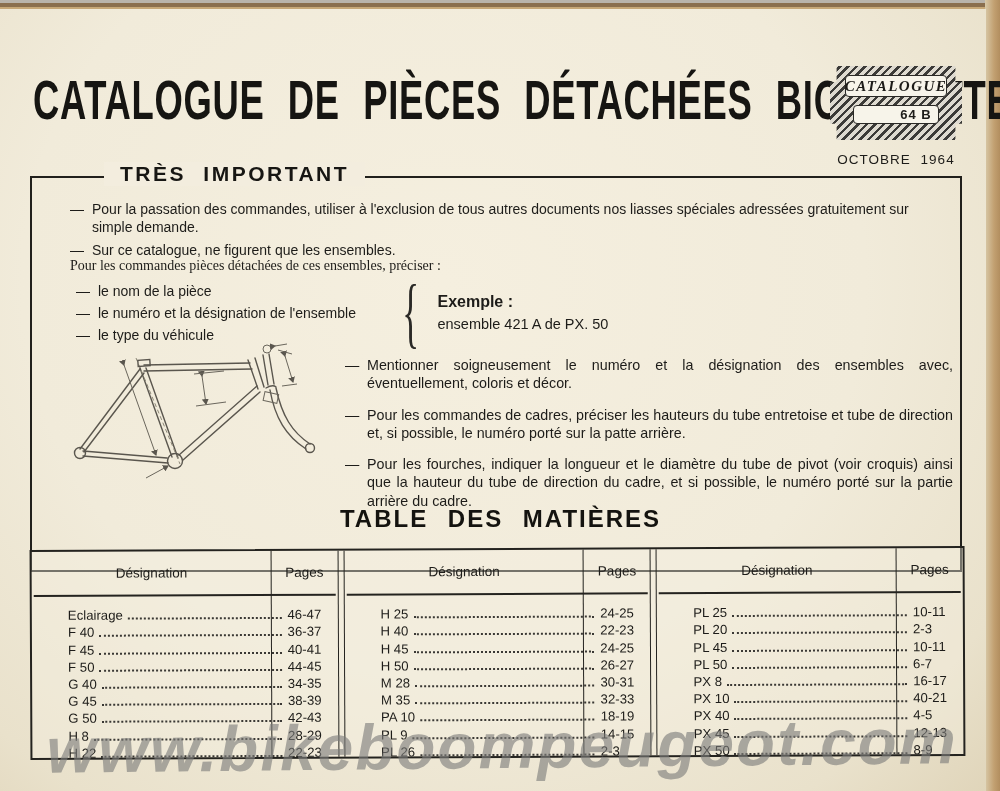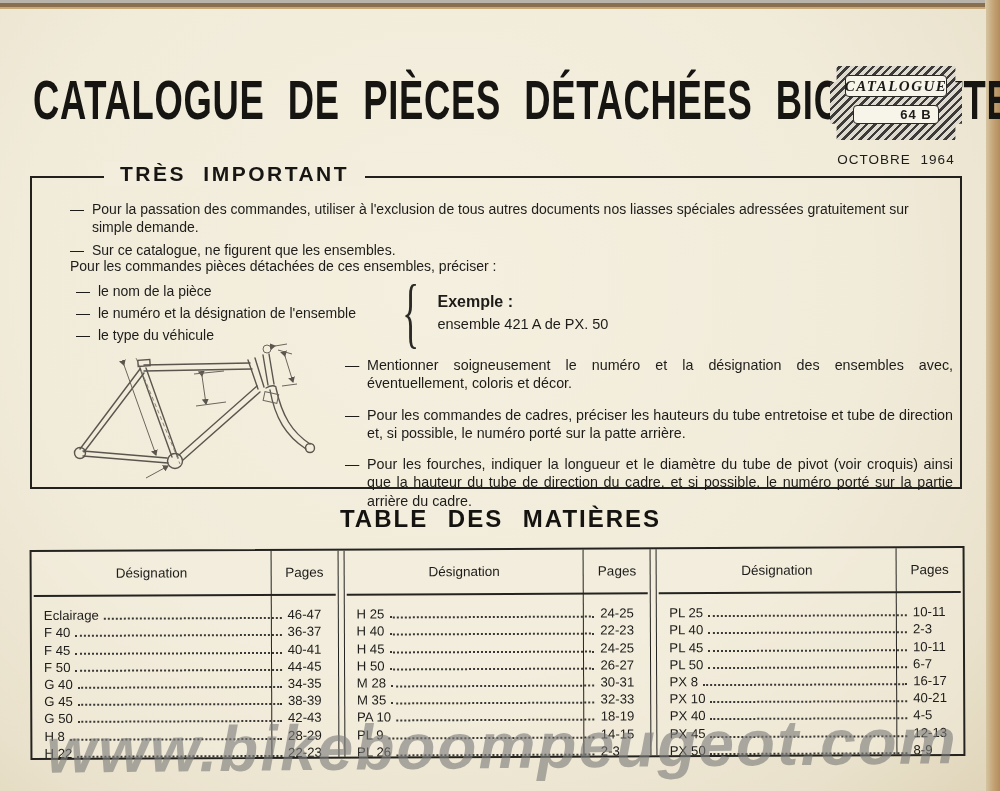--- a/index.html
+++ b/index.html
@@ -42,32 +42,32 @@
     font-size:15px; letter-spacing:1.5px; }
   .badge-box.bottom { margin-top:8px; width:86px; height:19px;
     font-weight:bold; font-size:13px; letter-spacing:1px;padding-left:40px; }
   .issue-date {
     position:absolute; left:830px; top:143px; width:132px; text-align:center;
     font-weight:normal; font-size:13.5px; letter-spacing:1px; word-spacing:5px;
   }
 
   
   .important-box {
-    position:absolute; left:30px; top:167px; width:932px; height:313px;
+    position:absolute; left:30px; top:167px; width:932px; height:396px;
     border:2.5px solid #21201c;
   }
   .important-heading {
     position:absolute; left:72px; top:-16px; padding:0 16px;
     background:#f3edde; font-weight:bold; font-size:21px;
     letter-spacing:2.5px; word-spacing:9px; color:#171613;
   }
   .bullets { position:absolute; left:38px; top:22px; width:878px; }
   .dash-item { display:flex; margin-bottom:5px; font-size:14px; line-height:1.3; }
   .dash { width:22px; flex:none; }
-  .orders-intro { position:absolute; left:38px; top:80px; font-size:14px; }
+  .orders-intro { position:absolute; left:38px; top:80px; font-size:14px;font-family:Liberation Serif, serif; }
   .order-items { position:absolute; left:44px; top:104px; width:360px; }
   .order-items .dash-item { margin-bottom:4px; }
   .example-group { position:absolute; left:360px; top:90px; display:flex; align-items:center; }
   .brace { font-size:78px; font-weight:300; color:#2a2926;
     transform:scaleX(0.45); transform-origin:center; font-family:"Liberation Serif",serif; }
   .example-text { margin-left:8px; font-size:14.5px; line-height:1.35; }
   .example-label { font-weight:bold; font-size:16px; margin-bottom:2px; }
 
   .frame-diagram { position:absolute; left:22px; top:160px; width:310px; height:150px; }
   .notes { position:absolute; left:313px; top:178px; width:608px; }
@@ -87,21 +87,21 @@
   .vsep { width:7px; flex:none; border-left:1.6px solid #24231f; border-right:1.6px solid #24231f; }
   .toc-head { display:flex; height:43px; flex:none; }
   .toc-head .h-des { flex:1; display:flex; align-items:center; justify-content:center;
     font-size:13.5px; }
   .toc-head .h-pg { width:66px; flex:none; display:flex; align-items:center; justify-content:center;
     font-size:13.5px; }
   .head-rule { height:0; border-bottom:2px solid #24231f; margin:0 2px; flex:none; }
   .pages-line { position:absolute; top:0; bottom:0; right:66px; width:0; border-left:1.6px solid #24231f; }
   .toc-body { flex:1; padding-top:9px; }
   .toc-row { display:flex; align-items:flex-end; height:17.2px; font-size:13.2px; }
-  .toc-label { padding-left:12px; white-space:nowrap; }
+  .toc-label { padding-left:12px; white-space:nowrap;margin-left:24px; }
   .leader { flex:1; border-bottom:2px dotted #3a3834; margin:0 6px 3px 5px; }
   .toc-pages { width:50px; flex:none; text-align:left; }
 
   
   .watermark {
     position:absolute; left:-8px; top:700px; width:1020px; text-align:center;
     font-size:64px; font-style:italic; font-weight:bold; white-space:nowrap;
     color:rgba(125,125,123,0.62); letter-spacing:2px; transform:rotate(-0.6deg);
     pointer-events:none; z-index:5;
   }
@@ -347,21 +347,21 @@
         <div class="h-pg">Pages</div>
       </div>
       <div class="head-rule"></div>
       <div class="toc-body">
           <div class="toc-row">
             <span class="toc-label">PL 25</span>
             <span class="leader"></span>
             <span class="toc-pages">10-11</span>
           </div>
           <div class="toc-row">
-            <span class="toc-label">PL 40</span>
+            <span class="toc-label">PL 20</span>
             <span class="leader"></span>
             <span class="toc-pages">2-3</span>
           </div>
           <div class="toc-row">
             <span class="toc-label">PL 45</span>
             <span class="leader"></span>
             <span class="toc-pages">10-11</span>
           </div>
           <div class="toc-row">
             <span class="toc-label">PL 50</span>

